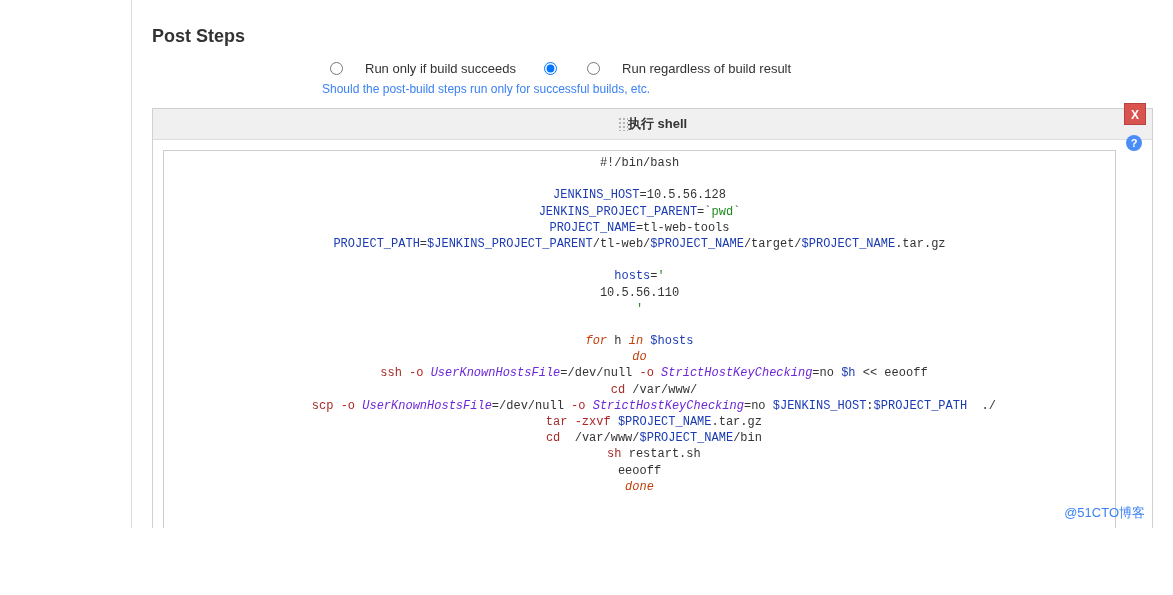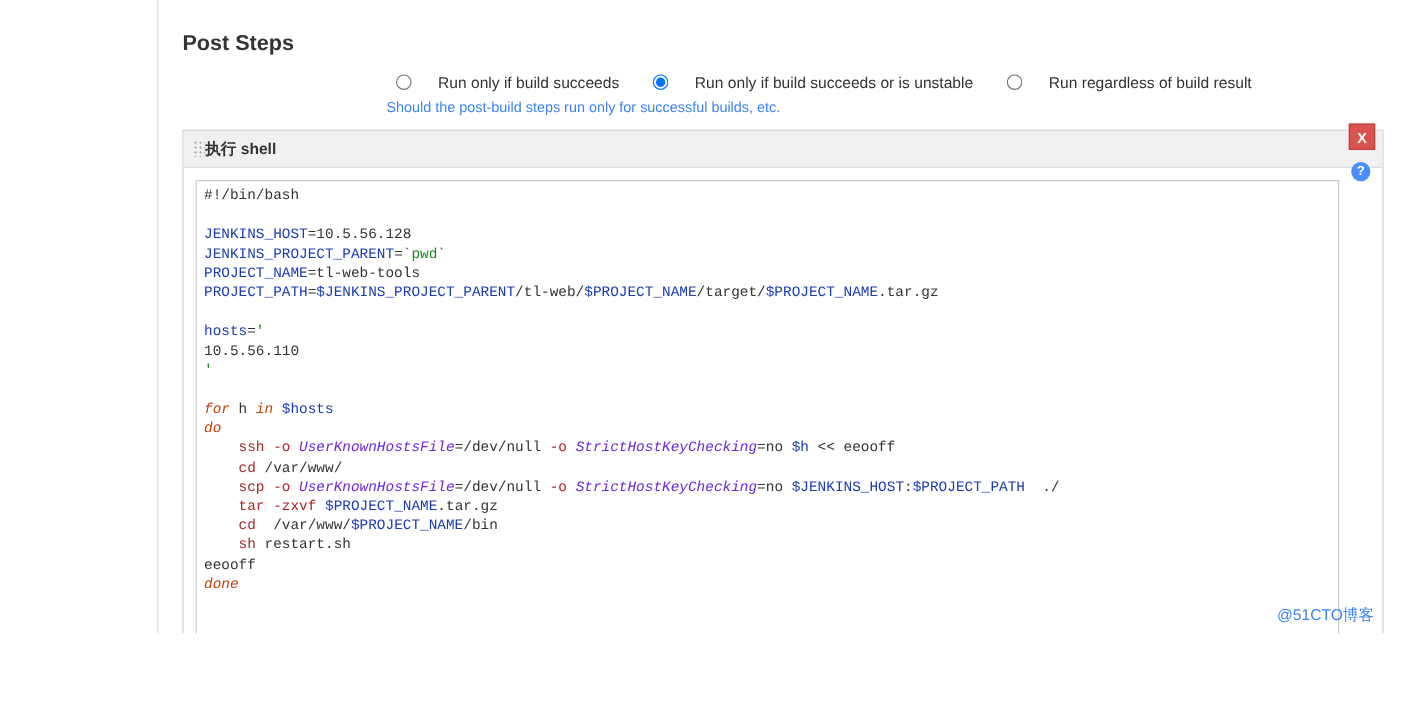--- a/index.html
+++ b/index.html
@@ -59,20 +59,21 @@
   .step-header {
     background: #f0f0f0;
     border-bottom: 1px solid #ddd;
     padding: 6px 8px;
     font-weight: bold;
     font-size: 13px;
     color: #333;
     display: flex;
     align-items: center;
     gap: 0;
+    justify-content: center;
   }
   .drag-handle {
     width: 10px; height: 14px;
     background-image: radial-gradient(#999 1px, transparent 1px);
     background-size: 4px 4px;
     opacity: .7;
   }
   .delete-btn {
     position: absolute;
     right: 6px; top: -6px;
@@ -117,20 +118,21 @@
     border: 1px solid #ccc;
     background: #fff;
     font-family: "Courier New", Consolas, monospace;
     font-size: 12px;
     line-height: 1.35;
     padding: 4px 6px;
     min-height: 400px;
     white-space: pre;
     overflow: hidden;
     position: relative;
+    text-align: center;
   }
   .code-area .resize-grip {
     position: absolute;
     left: 50%; bottom: 0;
     width: 40px; height: 6px;
     transform: translateX(-50%);
     background: repeating-linear-gradient(90deg,#bbb 0 2px,transparent 2px 4px);
     opacity:.6;
     cursor: ns-resize;
   }
@@ -156,21 +158,20 @@
   <div class="left-edge"></div>
 
   <div class="main">
 
     <h2 class="section-title">Post Steps</h2>
 
     <div class="radio-row">
       <input type="radio" name="cond" style="">
       <span>Run only if build succeeds</span>
       <input type="radio" name="cond" checked="" style="">
-      <span>Run only if build succeeds or is unstable</span>
       <input type="radio" name="cond" style="">
       <span>Run regardless of build result</span>
     </div>
     <div class="help-row">Should the post-build steps run only for successful builds, etc.</div>
 
     <div class="step-box">
       <div class="delete-btn">X</div>
       <div class="help-icon">?</div>
 
       <div class="step-header">

